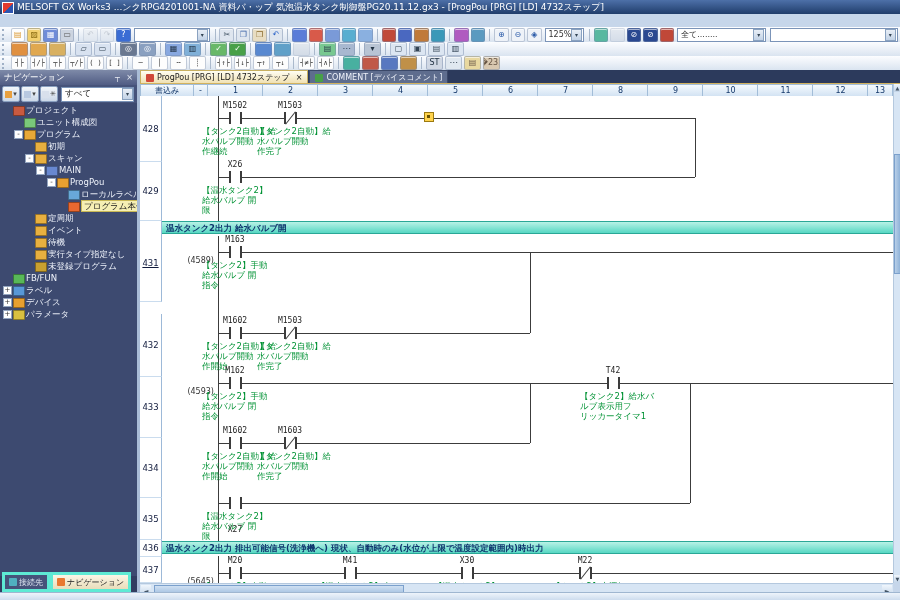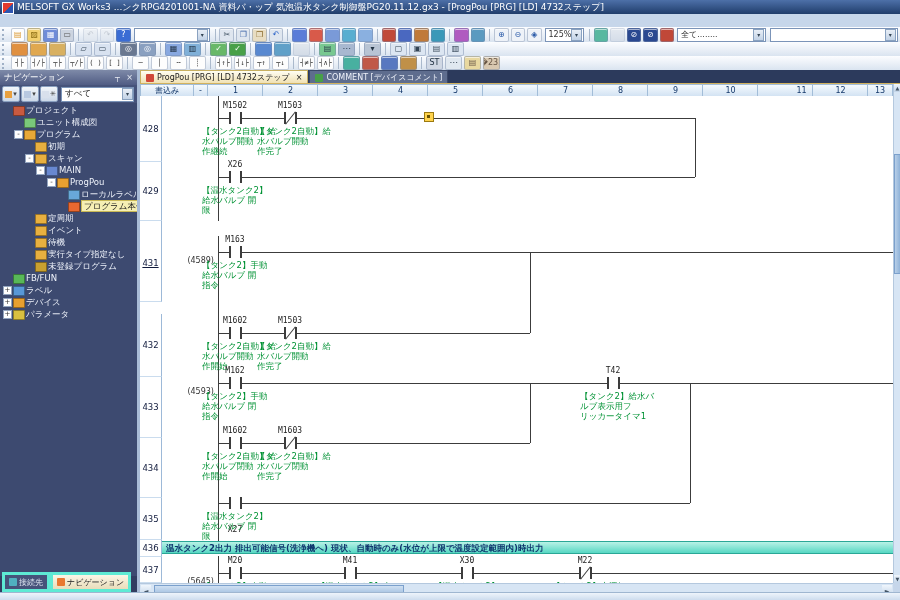--- a/index.html
+++ b/index.html
@@ -335,35 +335,36 @@
   <div class="hcell" style="left: 67px; width: 55px;">1</div>
       <div class="hcell" style="left: 122px; width: 55px;">2</div>
       <div class="hcell" style="left: 177px; width: 55px;">3</div>
       <div class="hcell" style="left: 232px; width: 55px;">4</div>
       <div class="hcell" style="left: 287px; width: 55px;">5</div>
       <div class="hcell" style="left: 342px; width: 55px;">6</div>
       <div class="hcell" style="left: 397px; width: 55px;">7</div>
       <div class="hcell" style="left: 452px; width: 55px;">8</div>
       <div class="hcell" style="left: 507px; width: 55px;">9</div>
       <div class="hcell" style="left: 562px; width: 55px;">10</div>
-      <div class="hcell" style="left: 617px; width: 55px; padding-left: 16px;">11</div>
+      <div class="hcell" style="left: 617px; width: 55px;">11</div>
       <div class="hcell" style="left: 672px; width: 55px;">12</div>
       <div class="hcell" style="left: 727px; width: 24px;">13</div>
     </div>
   <div class="abs" id="canvas">
       <div class="band" style="top: 0px; height: 65px; text-align: center;">428</div>
       <div class="band" style="top: 66px; height: 58px;">429</div>
       <div class="band" style="top: 125px; height: 14px;">430</div>
       <div class="band" style="top: 128px; height: 77px; text-decoration: underline;">431</div>
       <div class="band" style="top: 218px; height: 62px;">432</div>
       <div class="band" style="top: 281px; height: 60px;">433</div>
       <div class="band" style="top: 342px; height: 59px;">434</div>
       <div class="band" style="top: 402px; height: 41px;">435</div>
       <div class="band" style="top: 444px; height: 16px;">436</div>
       <div class="band" style="top: 461px; height: 25px;">437</div>
+      <div class="stmt" style="top: 125px;">温水タンク2出力 給水バルブ開</div>
       <div class="stmt" style="top: 445px;">温水タンク2出力 排出可能信号(洗浄機へ) 現状、自動時のみ(水位が上限で温度設定範囲内)時出力</div>
       <div class="vwire" style="left: 78px; top: 0px; height: 125px;"></div>
       <div class="vwire" style="left: 78px; top: 140px; height: 305px;"></div>
       <div class="vwire" style="left: 78px; top: 460px; height: 27px;"></div>
       <div class="hwire" style="left: 78px; top: 22px; width: 477px;"></div>
       <div class="hwire" style="left: 78px; top: 81px; width: 477px;"></div>
       <div class="hwire" style="left: 78px; top: 156px; width: 675px;"></div>
       <div class="hwire" style="left: 78px; top: 237px; width: 312px;"></div>
       <div class="hwire" style="left: 78px; top: 287px; width: 675px;"></div>
       <div class="hwire" style="left: 78px; top: 347px; width: 312px;"></div>

